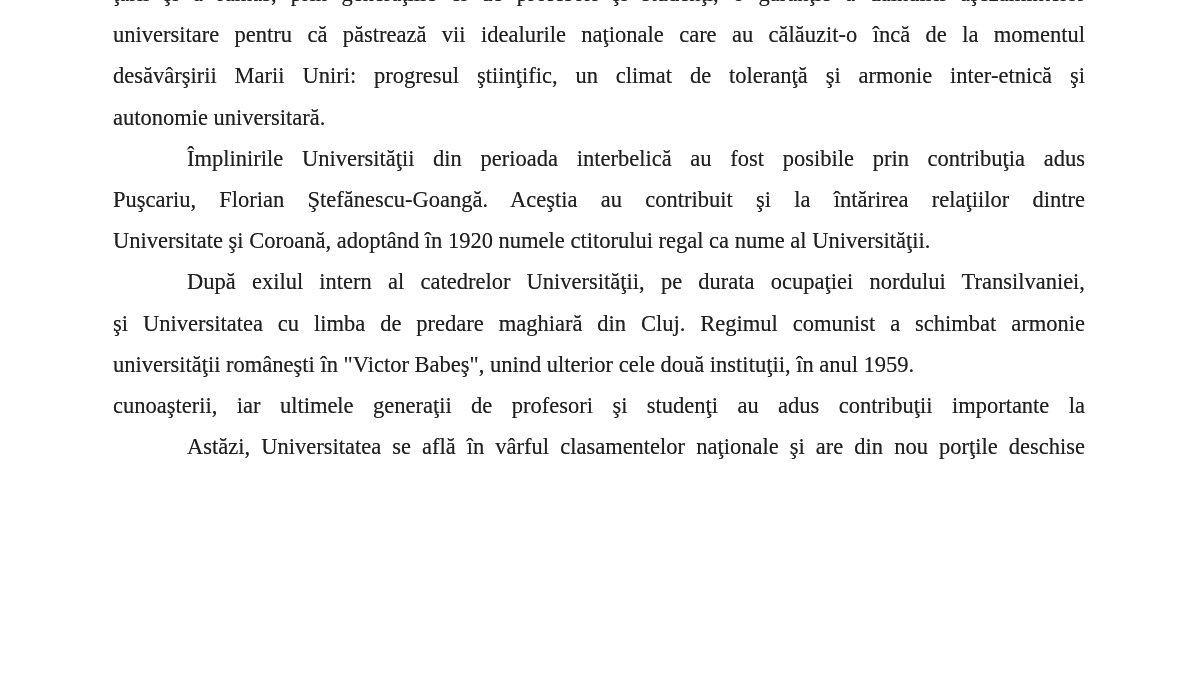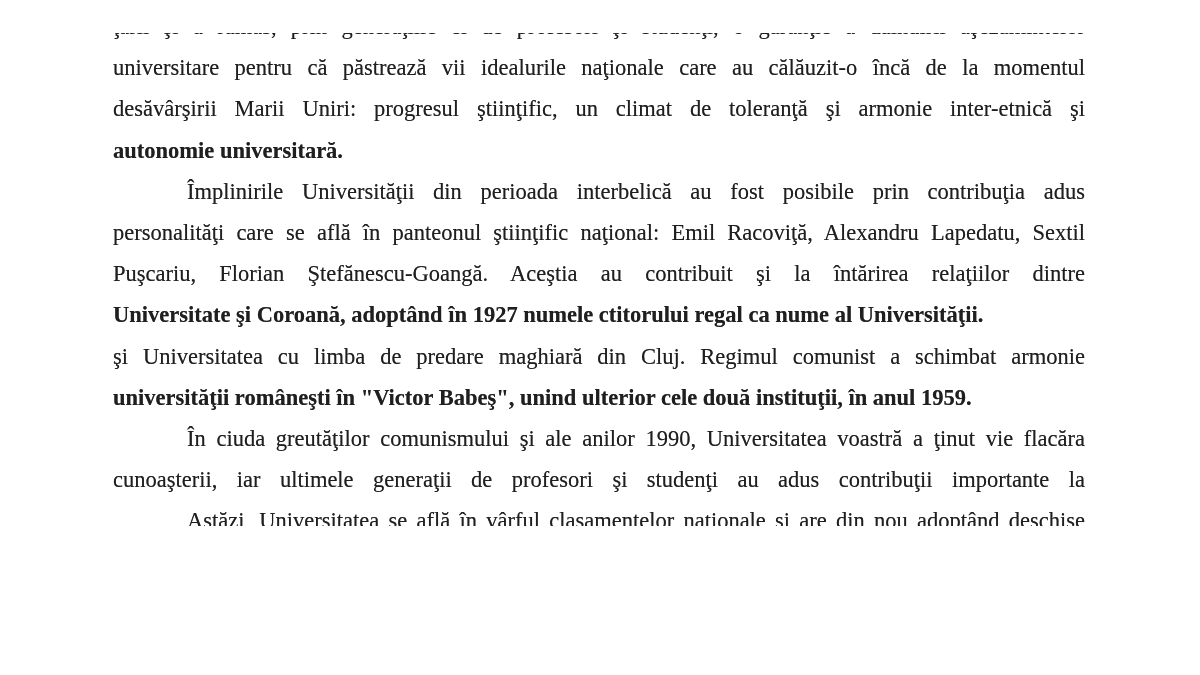--- a/index.html
+++ b/index.html
@@ -3,21 +3,20 @@
 <meta charset="utf-8">
 <style>
   html, body { margin: 0; padding: 0; }
   .page {
     position: relative;
     width: 1200px;
     height: 493px;
     background: #ffffff;
     overflow: hidden;
     font-family: "Liberation Serif", "DejaVu Serif", serif;
-    margin-top: 33px;
   }
   .textcol {
     position: absolute;
     left: 113px;
     top: -27px;
     width: 972px;
     color: #1f1f1f;
     font-size: 22.5px;
     text-shadow: 0 0 0.5px rgba(20,20,20,0.55);
   }
@@ -30,52 +29,50 @@
     white-space: normal;
     text-align: justify;
     text-align-last: justify;
     text-justify: inter-word;
     overflow: hidden;
   }
   .line.jl {
     white-space: normal;
     text-align: left;
     overflow: hidden;
-    font-weight: bold;
   }
   .line.ind { padding-left: 74px; }
 </style>
 </head>
 <body>
 
 <div class="page">
   <div class="textcol">
 
     <div class="para">
       <div class="line j">ţării şi a rămas, prin generaţiile ei de profesori şi studenţi, o garanţie a dăinuirii aşezămintelor</div>
       <div class="line j">universitare pentru că păstrează vii idealurile naţionale care au călăuzit-o încă de la momentul</div>
       <div class="line j">desăvârşirii Marii Uniri: progresul ştiinţific, un climat de toleranţă şi armonie inter-etnică şi</div>
       <div class="line jl">autonomie universitară.</div>
     </div>
 
     <div class="para">
       <div class="line j ind">Împlinirile Universităţii din perioada interbelică au fost posibile prin contribuţia adus</div>
-      <div class="line j">personalităţi care se află în panteonul ştiinţific naţional: Emil Racoviţă, Alexandru Lapedatu, Sextil</div>
       <div class="line j">Puşcariu, Florian Ştefănescu-Goangă. Aceştia au contribuit şi la întărirea relaţiilor dintre</div>
-      <div class="line jl">Universitate şi Coroană, adoptând în 1927 numele ctitorului regal ca nume al Universităţii.</div>
+      <div class="line jl">Universitate şi Coroană, adoptând în 1920 numele ctitorului regal ca nume al Universităţii.</div>
     </div>
 
     <div class="para">
+      <div class="line j ind">După exilul intern al catedrelor Universităţii, pe durata ocupaţiei nordului Transilvaniei,</div>
       <div class="line j">şi Universitatea cu limba de predare maghiară din Cluj. Regimul comunist a schimbat armonie</div>
       <div class="line jl">universităţii româneşti în "Victor Babeş", unind ulterior cele două instituţii, în anul 1959.</div>
     </div>
 
     <div class="para">
-      <div class="line j ind">În ciuda greutăţilor comunismului şi ale anilor 1990, Universitatea voastră a ţinut vie flacăra</div>
       <div class="line j">cunoaşterii, iar ultimele generaţii de profesori şi studenţi au adus contribuţii importante la</div>
     </div>
 
     <div class="para">
-      <div class="line j ind">Astăzi, Universitatea se află în vârful clasamentelor naţionale şi are din nou adoptând deschise</div>
+      <div class="line j ind">Astăzi, Universitatea se află în vârful clasamentelor naţionale şi are din nou porţile deschise</div>
     </div>
 
   </div>
 </div>
 
 </body></html>

